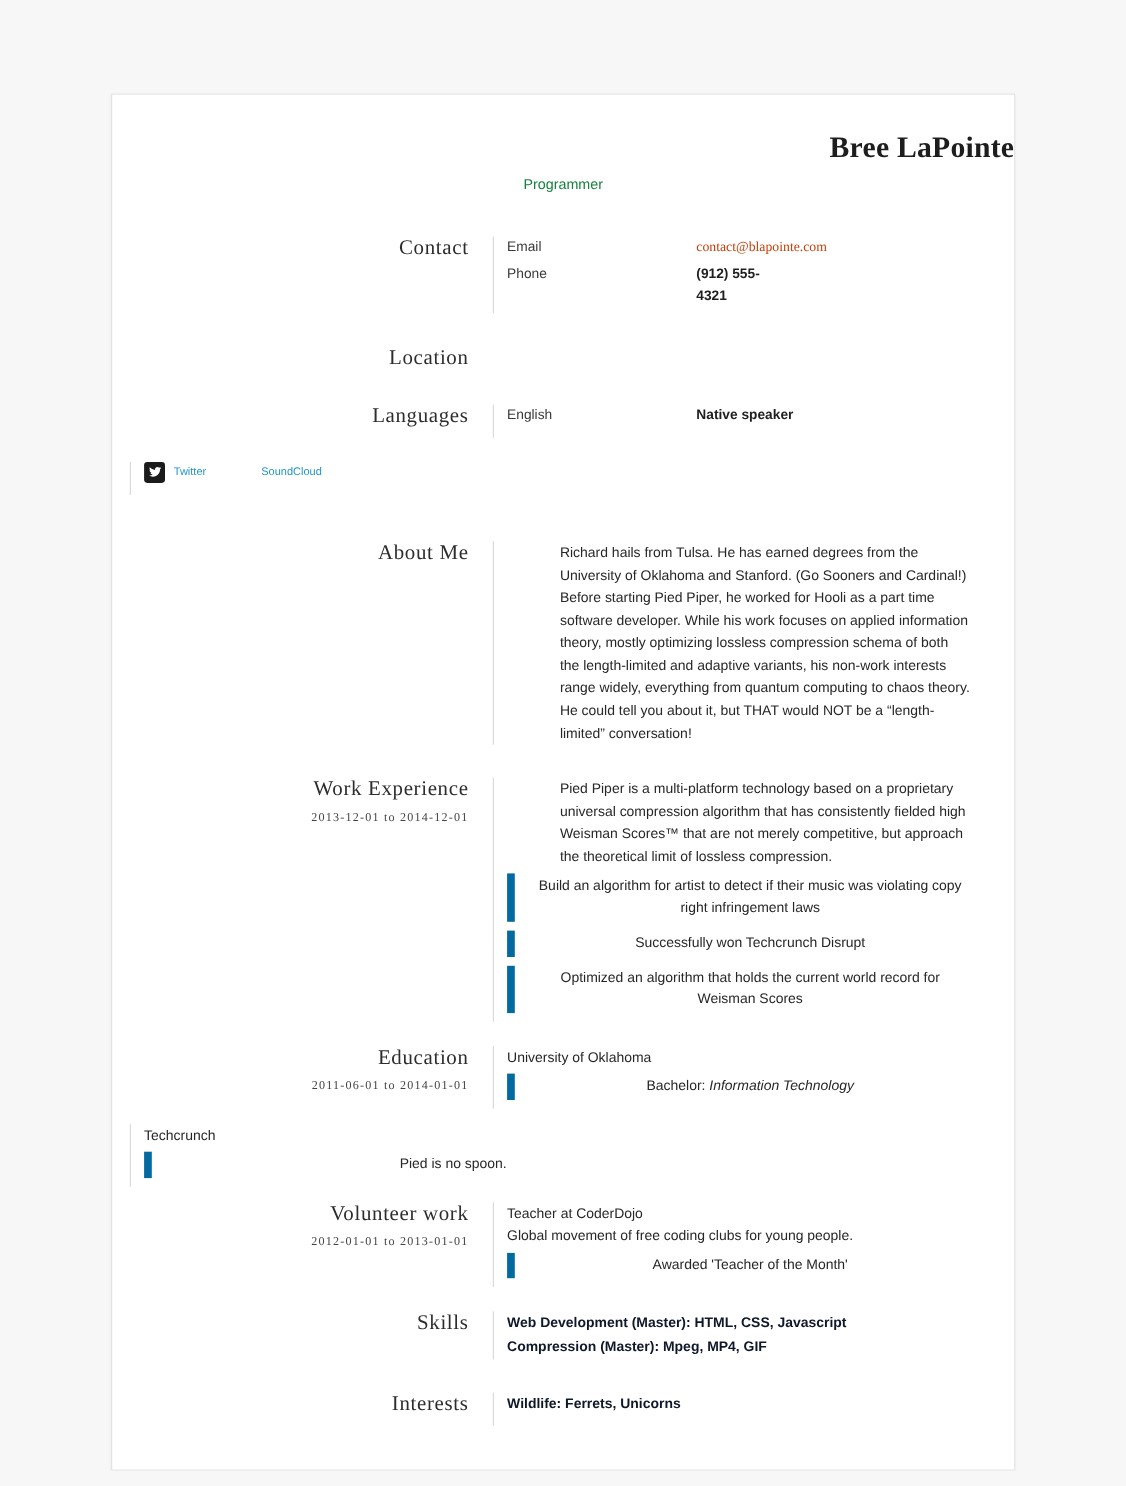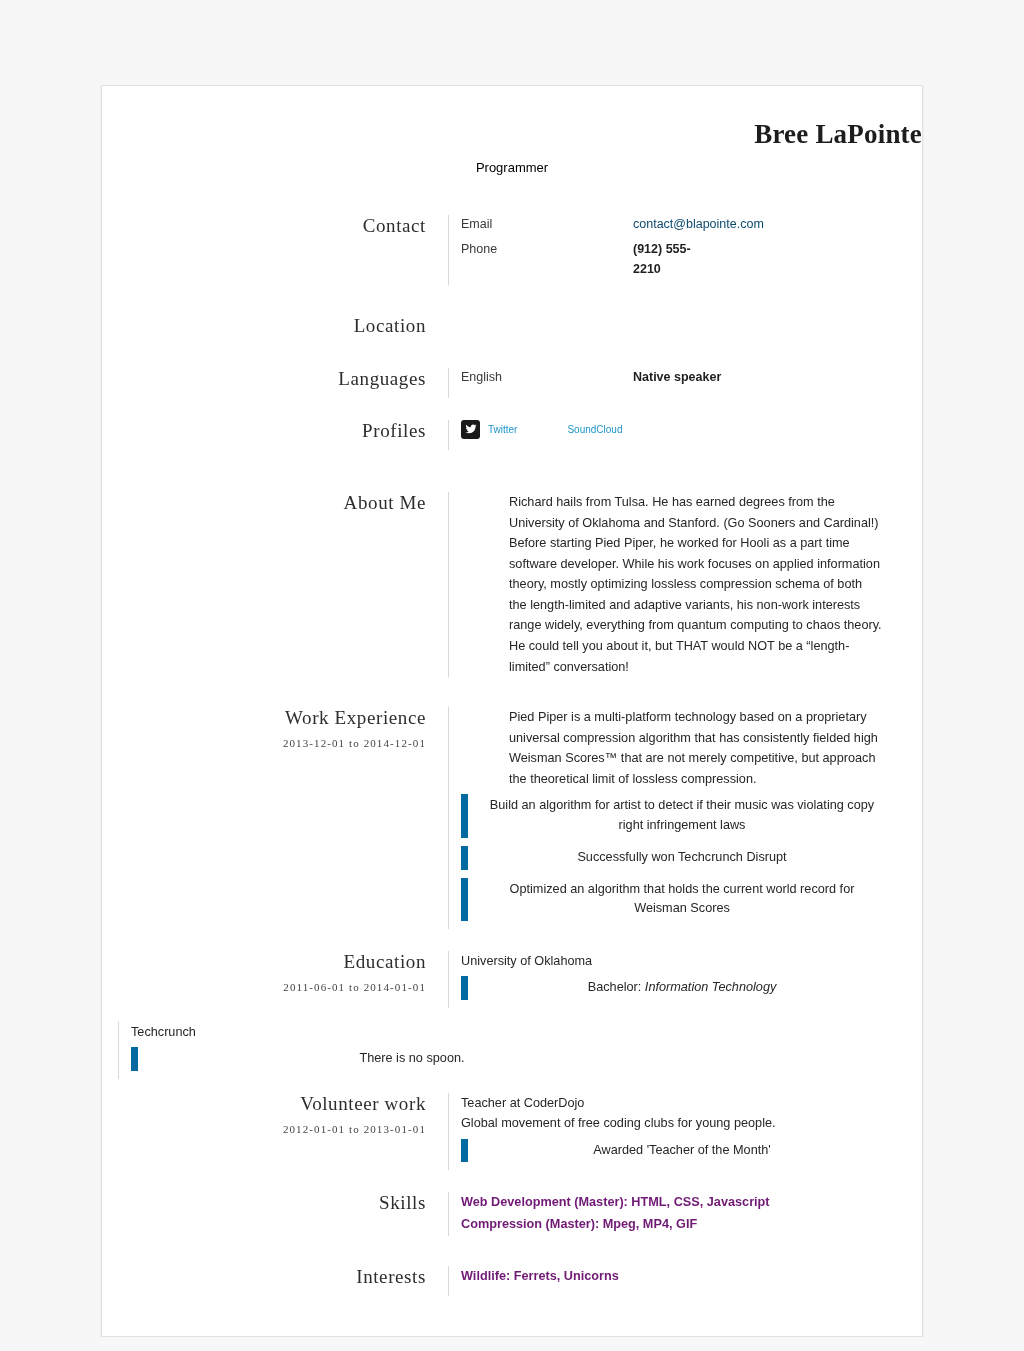--- a/index.html
+++ b/index.html
@@ -31,21 +31,21 @@
     font-family: "Liberation Serif", serif;
     font-size: 27px;
     font-weight: bold;
     letter-spacing: 0.2px;
     color: #1d1d1d;
     margin: 0 0 10px 0;
     text-align: right;
   }
   .title {
     font-size: 13px;
-    color: #000000;
+    color: #15803d;
     margin: 0;
   }
 
   .section {
     display: flex;
     align-items: flex-start;
     padding: 0 40px 0 16px;
   }
   .section-left {
     width: 330px;
@@ -86,23 +86,24 @@
   .kv-key {
     width: 172px;
     flex: 0 0 172px;
     color: #3a3a3a;
   }
   .kv-val {
     font-weight: bold;
     color: #1f1f1f;
   }
   .kv-val.link {
-    color: #0c4a6e;
+    color: #c2410c;
     font-weight: normal;
     text-decoration: none;
+    font-family: Liberation Serif, serif;
   }
   .kv-val.wrap {
     max-width: 70px;
   }
 
   .profiles-row {
     display: flex;
     align-items: center;
     font-size: 10px;
   }
@@ -152,21 +153,21 @@
     color: #262626;
     max-width: 520px;
     text-align: center;
   }
   .bullets li em {
     font-style: italic;
   }
   .skill-line {
     font-size: 12.7px;
     font-weight: bold;
-    color: #701a75;
+    color: #0f172a;
     line-height: 1.72;
   }
   .spacer-xs { height: 14px; }
   .spacer-sm { height: 22px; }
   .spacer-md { height: 30px; }
   .spacer-lg { height: 42px; }
 </style>
 </head>
 <body>
 
@@ -183,21 +184,21 @@
     <div class="section-left">
       <div class="section-label">Contact</div>
     </div>
     <div class="section-right">
       <div class="kv-row">
         <div class="kv-key">Email</div>
         <a class="kv-val link">contact@blapointe.com</a>
       </div>
       <div class="kv-row">
         <div class="kv-key">Phone</div>
-        <div class="kv-val wrap">(912) 555-2210</div>
+        <div class="kv-val wrap">(912) 555-4321</div>
       </div>
     </div>
   </div>
 
   <div class="spacer-md"></div>
 
   <div class="section">
     <div class="section-left">
       <div class="section-label">Location</div>
     </div>
@@ -213,23 +214,20 @@
       <div class="kv-row">
         <div class="kv-key">English</div>
         <div class="kv-val">Native speaker</div>
       </div>
     </div>
   </div>
 
   <div class="spacer-sm"></div>
 
   <div class="section">
-    <div class="section-left">
-      <div class="section-label">Profiles</div>
-    </div>
     <div class="section-right">
       <div class="profiles-row">
         <div class="profile">
           <span class="tw-icon">
             <svg width="12" height="12" viewBox="0 0 24 24" aria-hidden="true">
               <path fill="#ffffff" d="M23 4.9c-.8.4-1.7.6-2.6.8.9-.6 1.6-1.4 1.9-2.5-.9.5-1.8.9-2.8 1.1-.8-.9-2-1.4-3.3-1.4-2.5 0-4.5 2-4.5 4.5 0 .4 0 .7.1 1-3.8-.2-7.1-2-9.3-4.7-.4.7-.6 1.4-.6 2.3 0 1.6.8 3 2 3.8-.7 0-1.4-.2-2-.6 0 2.2 1.6 4 3.6 4.4-.4.1-.8.2-1.2.2-.3 0-.6 0-.9-.1.6 1.8 2.2 3.1 4.2 3.1-1.5 1.2-3.5 1.9-5.6 1.9h-1c2 1.3 4.4 2 7 2 8.4 0 13-7 13-13v-.6c.9-.6 1.7-1.4 2.3-2.2z"></path>
             </svg>
           </span>
           <a class="profile-link">Twitter</a>
         </div>
@@ -285,21 +283,21 @@
       </ul>
     </div>
   </div>
 
   <div class="spacer-xs"></div>
 
   <div class="section">
     <div class="section-right">
       <div class="sub-title">Techcrunch</div>
       <ul class="bullets">
-        <li>There is no spoon.</li>
+        <li>Pied is no spoon.</li>
       </ul>
     </div>
   </div>
 
   <div class="spacer-xs"></div>
 
   <div class="section">
     <div class="section-left">
       <div class="section-label">Volunteer work</div>
       <div class="section-dates">2012-01-01 to 2013-01-01</div>

